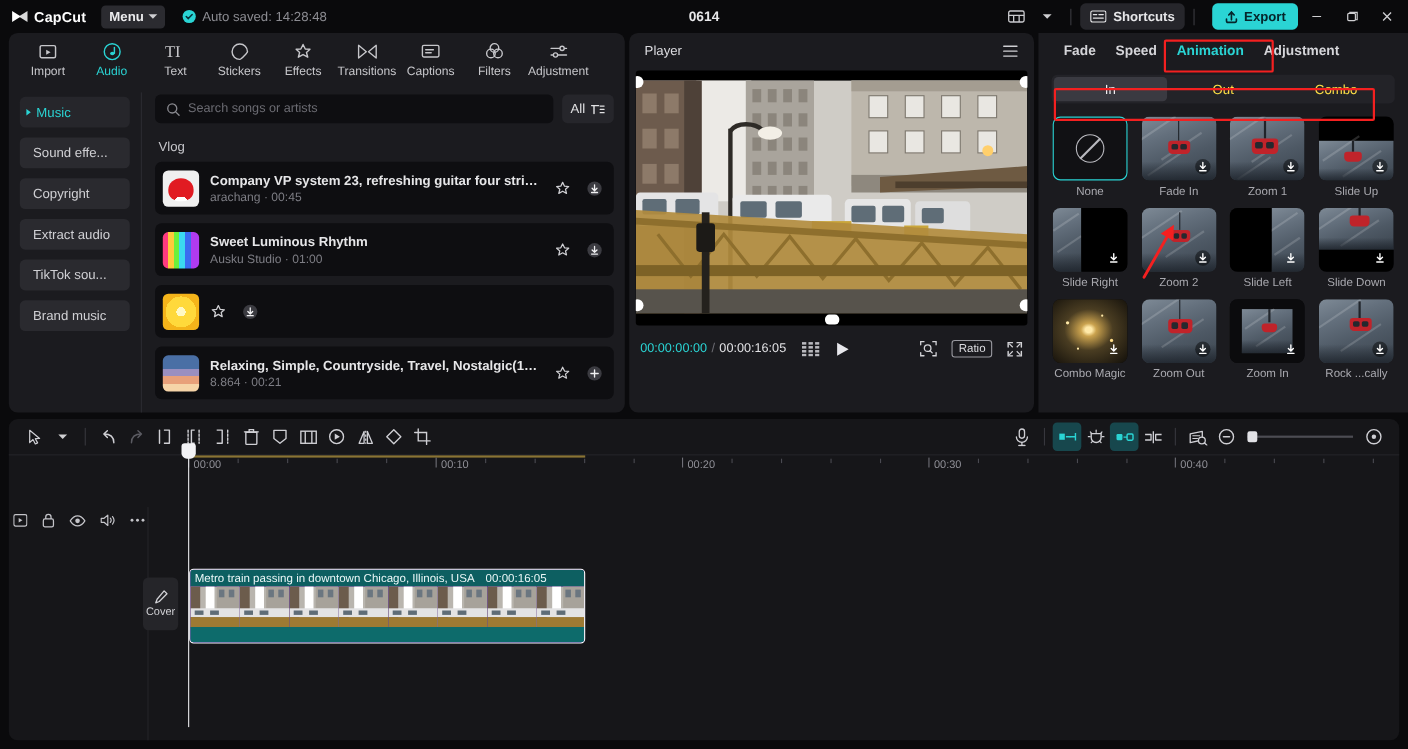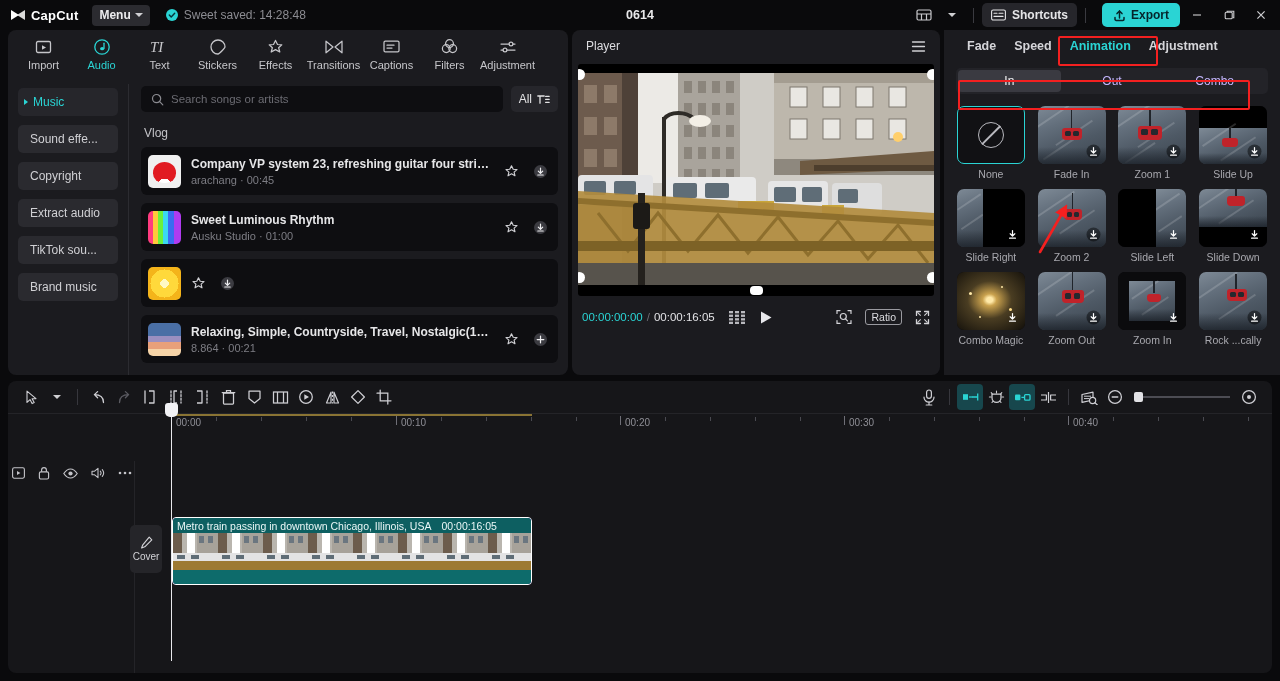--- a/index.html
+++ b/index.html
@@ -59,21 +59,21 @@
     position: absolute; left: 8px; top: 30px; width: 560px; height: 345px;
     background: #1b1b1f; border-radius: 8px;
   }
   .nav-tabs { display: flex; height: 48px; align-items: center; padding: 0 8px; gap: 3px; }
   .nav-tab {
     width: 55px; height: 44px; display: flex; flex-direction: column;
     align-items: center; justify-content: center; gap: 3px; cursor: pointer;
     color: #c6c6ca; font-size: 11px; border-radius: 5px;
   }
   .nav-tab.active { color: #2ad4d4; }
-  .nav-ico { height: 19px; display: flex; align-items: center; justify-content: flex-end; font-style: italic; }
+  .nav-ico { height: 19px; display: flex; align-items: center; justify-content: flex-end; }
 
   .lp-body { position: absolute; top: 50px; left: 0; right: 0; bottom: 0; display: flex; }
   .cat-col { width: 120px; padding: 8px 10px 0 10px; display: flex;
              flex-direction: column; gap: 9px; }
   .cat-item {
     height: 28px; border-radius: 5px; background: #2a2a2f; display: flex;
     align-items: center; padding-left: 12px; font-size: 12px; color: #d0d0d4; cursor: pointer;
   }
   .cat-item.active { color: #2ad4d4; background: #26262b; }
   .cat-item .tri { width: 0; height: 0; border-top: 3.5px solid transparent;
@@ -141,21 +141,21 @@
     background: #1b1b1f;
   }
   .rp-tabs { height: 32px; display: flex; align-items: center; gap: 0; padding: 0 14px;
              position: relative; }
   .rp-tab { font-size: 12.5px; font-weight: bold; color: #d5d5d9; cursor: pointer;
             padding: 4px 9px; }
   .rp-tab.active { color: #2ad4d4; }
   .seg-wrap { margin: 6px 12px 0 12px; height: 26px; background: #232328;
               border-radius: 5px; display: flex; padding: 2px; position: relative; }
   .seg { flex: 1; display: flex; align-items: center; justify-content: center;
-         font-size: 12px; color: #c4b5fd; border-radius: 4px; cursor: pointer; }
+         font-size: 12px; color: #fde047; border-radius: 4px; cursor: pointer; }
   .seg.active { background: #3a3a41; color: #f0f0f2; }
 
   .anim-grid { margin: 12px 12px 0 12px; display: grid;
                grid-template-columns: repeat(4, 1fr); gap: 9px 11px; }
   .anim-cell { display: flex; flex-direction: column; align-items: center; gap: 4px; cursor: pointer; }
   .anim-tile { width: 68px; height: 58px; border-radius: 7px; position: relative;
                overflow: hidden; background: #0b0b0d; }
   .anim-tile.sel { border: 1.5px solid #2ad4d4; background: #111114; }
   .anim-label { font-size: 10.5px; color: #a8a8ae; white-space: nowrap; }
   .dl-badge { position: absolute; right: 5px; bottom: 5px; width: 15px; height: 15px;
@@ -249,21 +249,21 @@
     <div class="menu-btn">
       <span>Menu</span>
       <span class="caret"></span>
     </div>
     <div class="autosave">
       <span class="check-dot">
         <svg width="8" height="8" viewBox="0 0 8 8">
             <path d="M1.3 4 L3.2 5.9 L6.7 2.2" stroke="#07323a" stroke-width="1.4" fill="none" stroke-linecap="round" stroke-linejoin="round"></path>
           </svg>
       </span>
-      <span>Sweet saved: 14:28:48</span>
+      <span>Auto saved: 14:28:48</span>
     </div>
 
     <div class="proj-title">0614</div>
 
     <div class="tb-right">
       <div class="tb-icon">
         <svg width="16" height="14" viewBox="0 0 16 14">
             <rect x="1" y="2" width="14" height="10" rx="1.5" stroke="#c9c9cd" fill="none" stroke-width="1.2"></rect>
             <path d="M1 6h14M5.5 6v6M10.5 6v6" stroke="#c9c9cd" stroke-width="1.2"></path>
           </svg>

